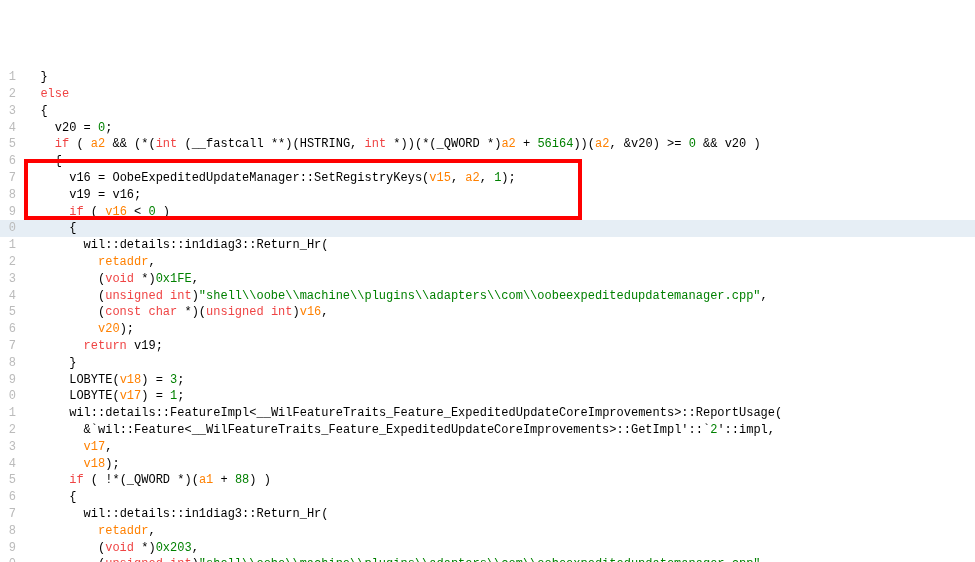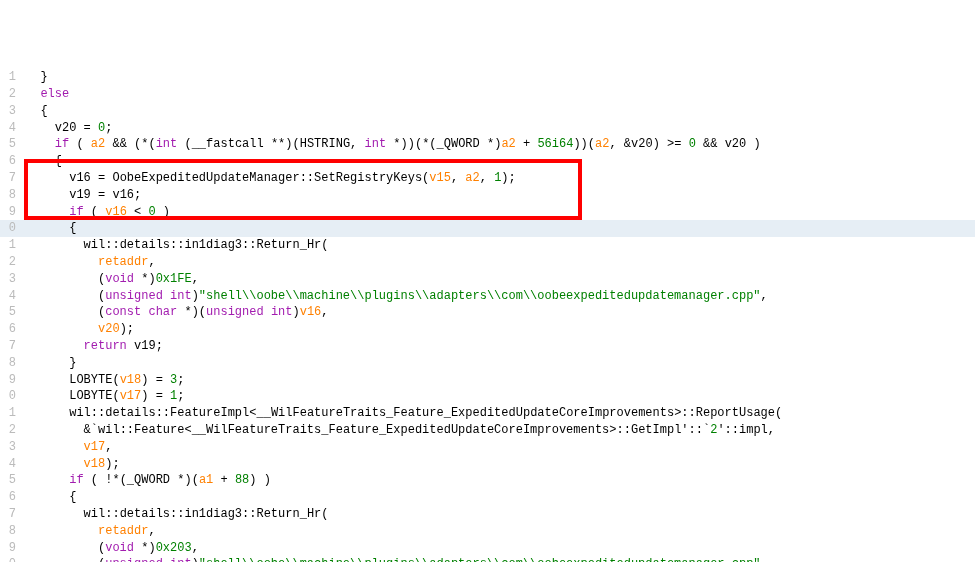--- a/index.html
+++ b/index.html
@@ -27,21 +27,21 @@
     flex: 0 0 auto;
     user-select: none;
   }
   .code {
     flex: 1 1 auto;
     padding-left: 4px;
   }
   .line.hl {
     background: #e6eef5;
   }
-  .kw { color: #a21caf; text-align: center; }
+  .kw { color: #ef4444; text-align: center; }
   .num { color: #008000; }
   .id { color: #000000; }
   .op { color: #000000; }
   .pun { color: #000000; }
   .var { color: #ff8000; font-family: Liberation Mono, monospace; }
   .str { color: #008000; }
   .redbox {
     position: absolute;
     border: 4px solid #ff0000;
     pointer-events: none;

